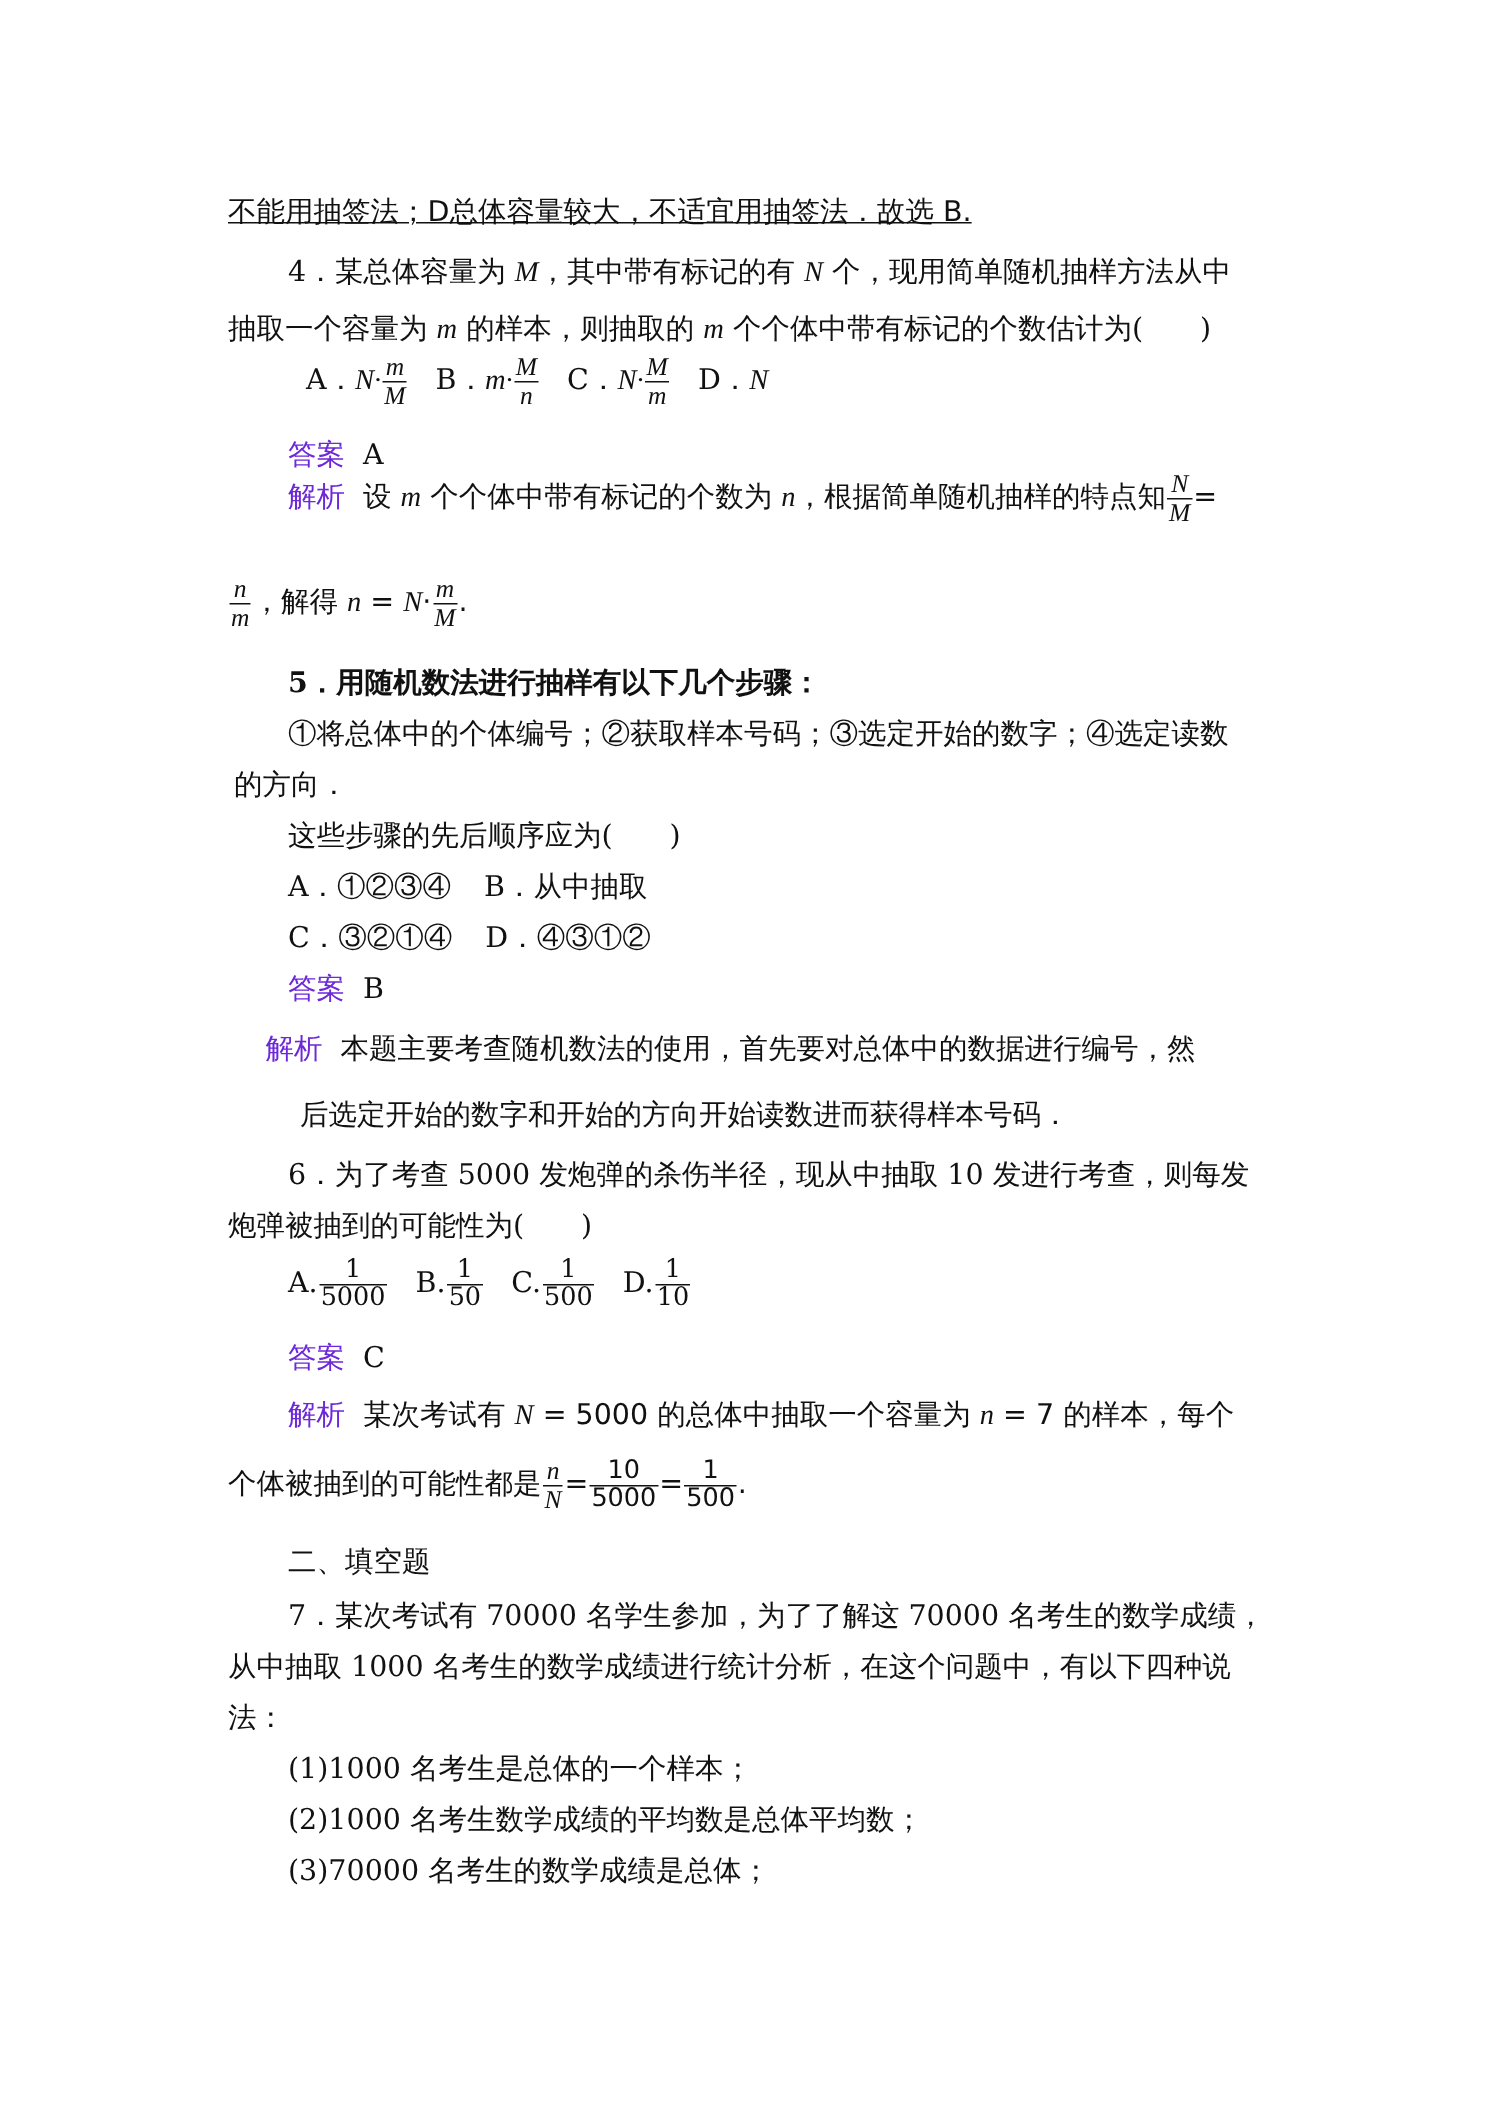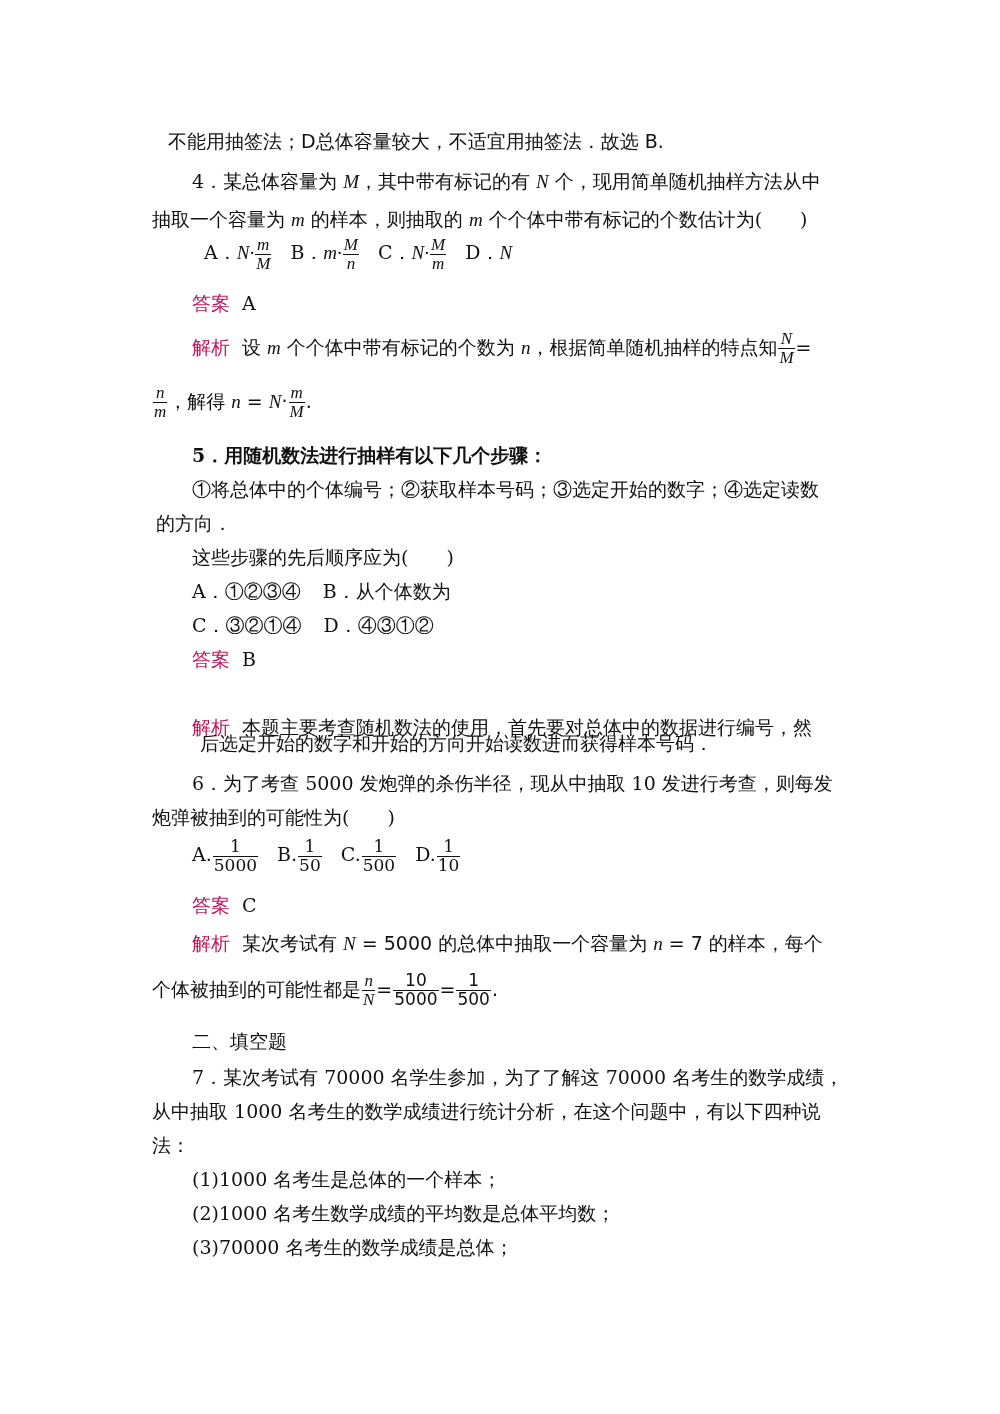--- a/index.html
+++ b/index.html
@@ -1,68 +1,68 @@
 <!DOCTYPE html>
 <html><head>
 <meta charset="utf-8">
 <style>
   html, body { margin: 0; padding: 0; background: #ffffff; }
   body { width: 1000px; height: 1414px; position: relative; overflow: hidden;
          font-family: "DejaVu Serif", "Liberation Serif", serif; color: #111; }
   .line { position: absolute; font-size: 19px; white-space: nowrap; line-height: 1; }
   .sans { font-family: "DejaVu Sans", "Liberation Sans", sans-serif; }
-  .red { color: #be185d; font-family: "DejaVu Sans", "Liberation Sans", sans-serif; }
+  .red { color: #6d28d9; font-family: "DejaVu Sans", "Liberation Sans", sans-serif; }
   .it { font-style: italic; font-family: "Liberation Serif", "DejaVu Serif", serif; }
   .frac { display: inline-block; vertical-align: middle; text-align: center; margin: 0 1px; }
   .frac .num, .frac .den { display: block; font-size: 17px; line-height: 1.05; padding: 0 1px; }
   .frac .num { border-bottom: 1.3px solid #111; }
   .gap { display: inline-block; width: 22px; }
   .gap2 { display: inline-block; width: 12px; }
 </style>
 </head>
 <body>
 
-<div class="line sans" style="left:168px;top:132px;">不能用抽签法；D总体容量较大，不适宜用抽签法．故选 B.</div>
+<div class="line sans" style="left:152px;top:132px;text-decoration:underline;">不能用抽签法；D总体容量较大，不适宜用抽签法．故选 B.</div>
 
 <div class="line" style="left:192px;top:172px;text-align:center;">
   <span>4．某总体容量为 </span><span class="it">M</span><span>，其中带有标记的有 </span><span class="it">N</span><span> 个，现用简单随机抽样方法从中</span>
 </div>
 <div class="line" style="left:152px;top:210px;">
   <span>抽取一个容量为 </span><span class="it">m</span><span> 的样本，则抽取的 </span><span class="it">m</span><span> 个个体中带有标记的个数估计为(　　)</span>
 </div>
 <div class="line" style="left:192px;top:236px;margin-left:12px;">
   <span><span>A．</span><span class="it">N·</span><span class="frac it"><span class="num">m</span><span class="den">M</span></span></span><span class="gap2"></span>
   <span><span>B．</span><span class="it">m·</span><span class="frac it"><span class="num">M</span><span class="den">n</span></span></span><span class="gap2"></span>
   <span><span>C．</span><span class="it">N·</span><span class="frac it"><span class="num">M</span><span class="den">m</span></span></span><span class="gap2"></span>
   <span><span>D．</span><span class="it">N</span></span>
 </div>
 <div class="line" style="left:192px;top:294px;">
   <span class="red">答案</span><span class="gap2"></span><span>A</span>
 </div>
-<div class="line sans" style="left:192px;top:330px;">
+<div class="line sans" style="left:192px;top:314px;">
   <span class="red">解析</span><span class="gap2"></span><span>设 </span><span class="it">m</span><span> 个个体中带有标记的个数为 </span><span class="it">n</span><span>，根据简单随机抽样的特点知</span><span class="frac it"><span class="num">N</span><span class="den">M</span></span><span>=</span>
 </div>
 <div class="line sans" style="left:152px;top:384px;">
   <span class="frac it"><span class="num">n</span><span class="den">m</span></span><span>，解得 </span><span class="it">n</span><span> = </span><span class="it">N</span><span>·</span><span class="frac it"><span class="num">m</span><span class="den">M</span></span><span>.</span>
 </div>
 
 <div class="line" style="left:192px;top:446px;font-weight:bold;">5．用随机数法进行抽样有以下几个步骤：</div>
 <div class="line" style="left:192px;top:480px;">①将总体中的个体编号；②获取样本号码；③选定开始的数字；④选定读数</div>
 <div class="line" style="left:156px;top:514px;">的方向．</div>
 <div class="line" style="left:192px;top:548px;">这些步骤的先后顺序应为(　　)</div>
 <div class="line" style="left:192px;top:582px;">
-  <span>A．①②③④</span><span class="gap"></span><span>B．从个体数为</span>
+  <span>A．①②③④</span><span class="gap"></span><span>B．从中抽取</span>
 </div>
 <div class="line" style="left:192px;top:616px;">
   <span>C．③②①④</span><span class="gap"></span><span>D．④③①②</span>
 </div>
 <div class="line" style="left:192px;top:650px;">
   <span class="red">答案</span><span class="gap2"></span><span>B</span>
 </div>
-<div class="line sans" style="left:192px;top:690px;margin-top:28px;">
+<div class="line sans" style="left:177px;top:690px;">
   <span class="red">解析</span><span class="gap2"></span><span>本题主要考查随机数法的使用，首先要对总体中的数据进行编号，然</span>
 </div>
 <div class="line sans" style="left:152px;top:734px;margin-left:48px;">后选定开始的数字和开始的方向开始读数进而获得样本号码．</div>
 
 <div class="line" style="left:192px;top:774px;">6．为了考查 5000 发炮弹的杀伤半径，现从中抽取 10 发进行考查，则每发</div>
 <div class="line" style="left:152px;top:808px;">炮弹被抽到的可能性为(　　)</div>
 <div class="line" style="left:192px;top:838px;">
   <span><span>A.</span><span class="frac"><span class="num">1</span><span class="den">5000</span></span></span><span class="gap2"></span>
   <span><span>B.</span><span class="frac"><span class="num">1</span><span class="den">50</span></span></span><span class="gap2"></span>
   <span><span>C.</span><span class="frac"><span class="num">1</span><span class="den">500</span></span></span><span class="gap2"></span>

